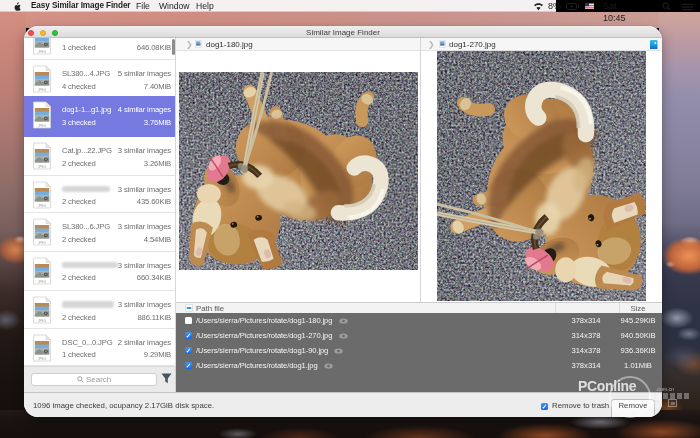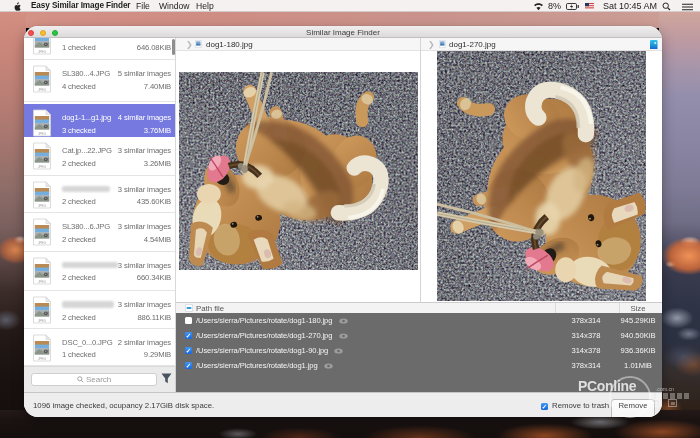--- a/index.html
+++ b/index.html
@@ -30,21 +30,21 @@
 #wallB{position:absolute;left:0;top:410px;width:700px;height:28px;
 background:
  radial-gradient(ellipse 40px 10px at 600px 12px, rgba(225,228,238,.5), transparent 75%),
  radial-gradient(ellipse 60px 16px at 545px 26px, rgba(205,100,42,.65), transparent 80%),
  radial-gradient(ellipse 70px 16px at 420px 28px, rgba(165,80,35,.55), transparent 80%),
  radial-gradient(ellipse 50px 12px at 300px 27px, rgba(130,62,30,.5), transparent 80%),
  radial-gradient(ellipse 26px 8px at 238px 24px, rgba(228,228,238,.35), transparent 75%),
  radial-gradient(ellipse 60px 16px at 662px 22px, rgba(215,105,48,.6), transparent 80%),
  linear-gradient(180deg, #241a18 0px, #1a1312 10px, #140e0d 28px);}
 
-#menubar{position:absolute;left:0;top:0;width:700px;height:12px;background:#f6f1f1;border-bottom:1px solid rgba(120,90,90,.25);font-size:9px;color:#1c1c1c}
+#menubar{position:absolute;left:0;top:0;width:556px;height:12px;background:#f6f1f1;border-bottom:1px solid rgba(120,90,90,.25);font-size:9px;color:#1c1c1c}
 #menubar .mi{position:absolute;top:0;line-height:12px}
 
 #win{position:absolute;left:24px;top:26px;width:638px;height:391px;border-radius:14px;background:#fff;box-shadow:0 5px 13px rgba(0,0,0,.33), 0 0 1px rgba(0,0,0,.35);overflow:hidden}
 #titlebar{position:absolute;left:0;top:0;width:638px;height:12px;background:linear-gradient(#f0eeee,#dcdada);border-bottom:1px solid #c2bfbf}
 #titlebar .t{position:absolute;left:0;width:638px;text-align:center;top:0;line-height:13px;font-size:8px;color:#3e3e3e}
 .tl{position:absolute;top:3.6px;width:6px;height:6px;border-radius:50%}
 
 #sidebar{position:absolute;left:0;top:12px;width:152px;height:328px;background:#fff;border-right:1px solid #d8d8d8;overflow:hidden}
 .srow{position:absolute;left:0;width:152px;height:38.25px;border-bottom:1px solid #e4e4e4;background:#fff}
 .srow.sel{background:#7579e0;border-bottom:1px solid #7579e0}
@@ -277,21 +277,21 @@
 </svg>
         <div class="l1">
           <span class="nm">SL380...4.JPG</span>
           <span>5 similar images</span>
         </div>
         <div class="l2">
           <span>4 checked</span>
           <span>7.40MiB</span>
         </div>
       </div>
-      <div class="srow sel" style="top: 66px; height: 45px;">
+      <div class="srow sel" style="top: 58px; height: 45px;">
         <svg class="ficon" width="20" height="28" viewBox="0 0 20 28">
  <path d="M1.5 1 H14 L18.5 5.5 V27 H1.5 Z" fill="#fff" stroke="#d2d2d2" stroke-width="0.8"></path>
  <path d="M14 1 L18.5 5.5 H14 Z" fill="#e8e8e8" stroke="#d2d2d2" stroke-width="0.6"></path>
  <g>
             <rect x="2.8" y="7" width="14.4" height="4" fill="#b98a54"></rect>
  <rect x="2.8" y="10.6" width="14.4" height="4" fill="#74aede"></rect>
  <rect x="2.8" y="14.2" width="14.4" height="6.3" fill="#a8aeb0"></rect>
  <path d="M2.8 18.5 L7.5 15 L11 17.5 L17.2 15 V20.5 H2.8 Z" fill="#8b9489"></path>
  <circle cx="13.8" cy="17.3" r="1.9" fill="#555"></circle>
             <circle cx="13.8" cy="17.3" r="0.8" fill="#999"></circle>

